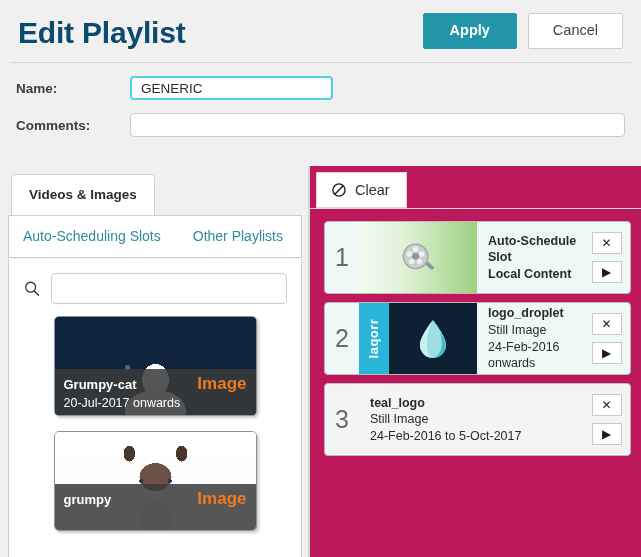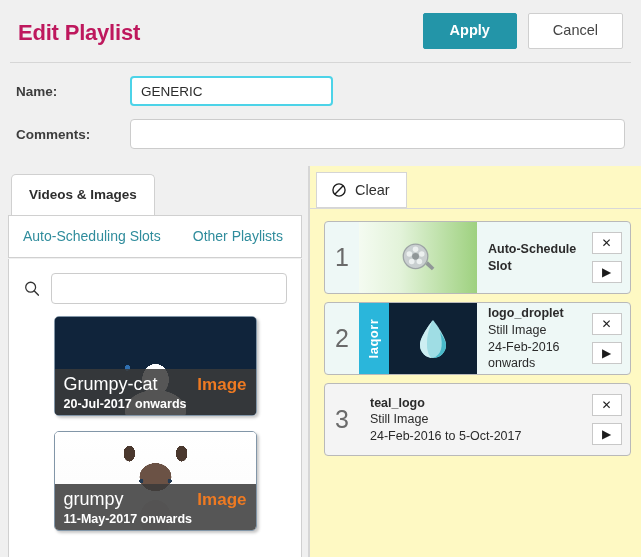--- a/index.html
+++ b/index.html
@@ -15,23 +15,23 @@
   
   .header {
     position: relative;
     height: 62px;
     padding: 0 18px;
     display: flex;
     align-items: center;
     justify-content: space-between;
   }
   .page-title {
-    font-size: 22px;
+    font-size: 30px;
     font-weight: bold;
-    color: #be185d;
+    color: #0c4a6e;
     letter-spacing: -0.2px;
     line-height: 1;
     margin-top: 4px;
   }
   .header-actions { display: flex; gap: 11px; align-items: center; }
   .btn {
     font-family: "Liberation Sans", sans-serif;
     font-size: 14.5px;
     padding: 8px 20px;
     border-radius: 2px;
@@ -67,21 +67,21 @@
   .form-label {
     width: 114px;
     font-size: 13.5px;
     font-weight: bold;
     color: #3d3d3d;
     flex-shrink: 0;
   }
   .txt-input {
     font-family: "Liberation Sans", sans-serif;
     font-size: 13.5px;
-    height: 30px;
+    height: 24px;
     padding: 4px 9px;
     border: 1px solid #cccccc;
     border-radius: 4px;
     background: #ffffff;
     color: #2c2c2c;
     outline: none;
   }
   .name-input {
     width: 203px;
     border: 2px solid #4cd3e8;
@@ -103,21 +103,21 @@
   }
   .divider {
     width: 2px;
     background: #f0f0f0;
     border-left: 1px solid #d6d6d6;
     border-right: 1px solid #d6d6d6;
     margin-left: 2px;
   }
   .right-pane {
     flex: 1;
-    background: #fef9c3;
+    background: #be185d;
     position: relative;
   }
 
   
   .tabstrip {
     position: relative;
     height: 44px;
     margin: 6px 4px 0 8px;
   }
   .tab-active {
@@ -189,23 +189,23 @@
   .card-thumb { position: absolute; inset: 0; overflow: hidden; }
   .card-overlay {
     position: absolute;
     left: 0; right: 0; bottom: 0;
     height: 46px;
     background: rgba(58,58,58,0.86);
     color: #ffffff;
     padding: 5px 9px;
   }
   .card-line1 { display: flex; justify-content: space-between; align-items: baseline; }
-  .card-name { font-size: 18px; font-weight: normal; }
+  .card-name { font-size: 13px; font-weight: bold; }
   .card-type { font-size: 17px; font-weight: bold; color: #ee7a22; }
-  .card-date { font-size: 12.5px; font-weight: bold; margin-top: 2px; }
+  .card-date { font-size: 12.5px; font-weight: normal; margin-top: 2px; }
 
   
   .cat { position: absolute; inset: 0; }
   .cat1 { background:
       radial-gradient(ellipse 58px 40px at 50% 96%, #f2f0ee 0 52%, transparent 53%),
       radial-gradient(ellipse 22px 26px at 50% 64%, #ffffff 0 60%, transparent 61%),
       radial-gradient(circle 5px at 36% 52%, #2f6fb0 0 55%, #10243b 56% 100%),
       radial-gradient(circle 5px at 64% 52%, #2f6fb0 0 55%, #10243b 56% 100%),
       radial-gradient(ellipse 46px 36px at 50% 42%, #6e5549 0 62%, transparent 63%),
       radial-gradient(ellipse 14px 9px at 30% 12%, #4b3a31 0 70%, transparent 71%),
@@ -405,21 +405,20 @@
 
         <div class="media-card">
           <div class="card-thumb">
             <div class="cat cat2"></div>
           </div>
           <div class="card-overlay">
             <div class="card-line1">
               <span class="card-name">grumpy</span>
               <span class="card-type">Image</span>
             </div>
-            <div class="card-date">11-May-2017 onwards</div>
           </div>
         </div>
       </div>
     </div>
 
     <div class="divider"></div>
 
     <div class="right-pane">
       <div class="clear-bar">
         <button class="btn-clear">
@@ -443,20 +442,21 @@
               <circle cx="21" cy="20" r="4.2" fill="#8d9396"></circle>
               <circle cx="21" cy="11.4" r="3.4" fill="#eef1f2"></circle>
               <circle cx="28.6" cy="17" r="3.4" fill="#eef1f2"></circle>
               <circle cx="25.7" cy="26.3" r="3.4" fill="#eef1f2"></circle>
               <circle cx="16.3" cy="26.3" r="3.4" fill="#eef1f2"></circle>
               <circle cx="13.4" cy="17" r="3.4" fill="#eef1f2"></circle>
             </svg>
           </div>
           <div class="pl-info">
             <div class="pl-title">Auto-Schedule Slot</div>
+            <div class="pl-title">Local Content</div>
           </div>
           <div class="pl-buttons">
             <div class="mini-btn">✕</div>
             <div class="mini-btn">▶</div>
           </div>
         </div>
 
         <div class="pl-row tint-mint">
           <div class="pl-index">2</div>
           <div class="pl-thumb thumb-droplet">

